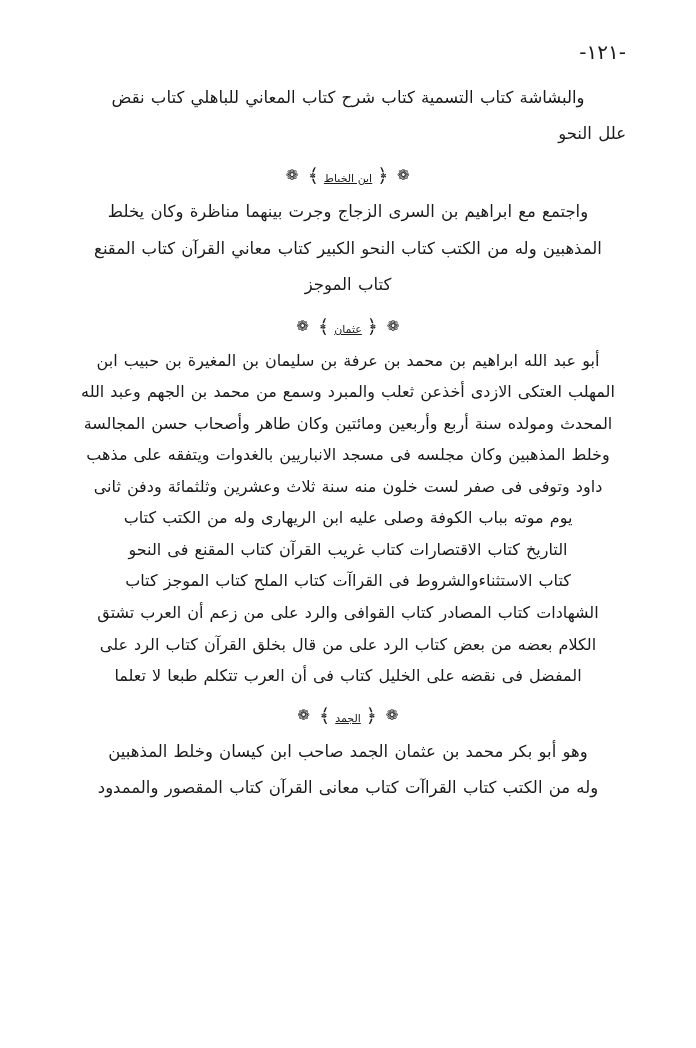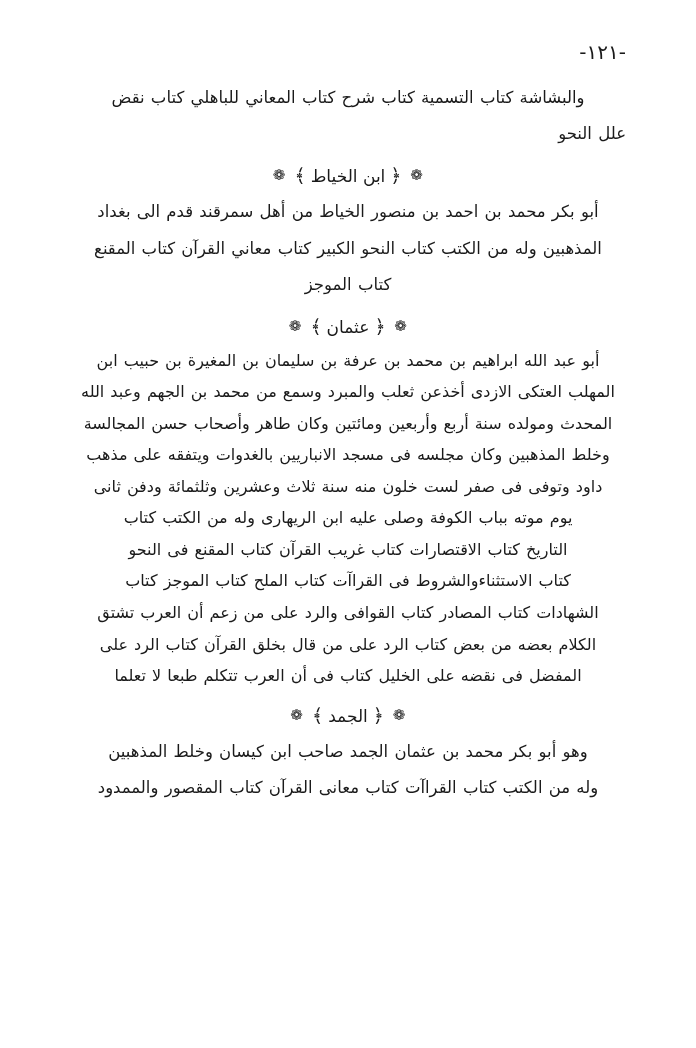--- a/index.html
+++ b/index.html
@@ -52,22 +52,23 @@
   .heading .orn {
     font-size: 15px;
     padding: 0 6px;
     vertical-align: 2px;
   }
   .heading .brace {
     font-size: 19px;
     padding: 0 3px;
   }
   .heading .hname {
-    font-size: 17px;
+    font-size: 11px;
     padding: 0 2px;
+    text-decoration: underline;
   }
   .dense {
     line-height: 1.72;
     font-size: 16px;
   }
 </style>
 </head>
 <body>
 
 <div class="page">
@@ -76,21 +77,21 @@
 
   <div>
     <p class="para lastcenter">والبشاشة كتاب التسمية كتاب شرح كتاب المعاني للباهلي كتاب نقض</p>
     <p class="para" style="text-align:left; text-align-last:right;">علل النحو</p>
   </div>
 
   <div class="heading">
     <span class="orn">❁</span><span class="brace">﴿</span><span class="hname">ابن الخياط</span><span class="brace">﴾</span><span class="orn">❁</span>
   </div>
   <div>
-    <p class="para lastcenter">أبو بكر محمد بن احمد بن منصور الخياط من أهل سمرقند قدم الى بغداد</p>
+    <p class="para lastcenter">واجتمع مع ابراهيم بن السرى الزجاج وجرت بينهما مناظرة وكان يخلط</p>
     <p class="para lastcenter">المذهبين وله من الكتب كتاب النحو الكبير كتاب معاني القرآن كتاب المقنع</p>
     <p class="para" style="text-align:right; text-align-last:center;">كتاب الموجز</p>
   </div>
 
   <div class="heading">
     <span class="orn">❁</span><span class="brace">﴿</span><span class="hname">عثمان</span><span class="brace">﴾</span><span class="orn">❁</span>
   </div>
   <div>
     <p class="para dense lastcenter">أبو عبد الله ابراهيم بن محمد بن عرفة بن سليمان بن المغيرة بن حبيب ابن</p>
     <p class="para dense lastcenter">المهلب العتكى الازدى أخذعن ثعلب والمبرد وسمع من محمد بن الجهم وعبد الله</p>

